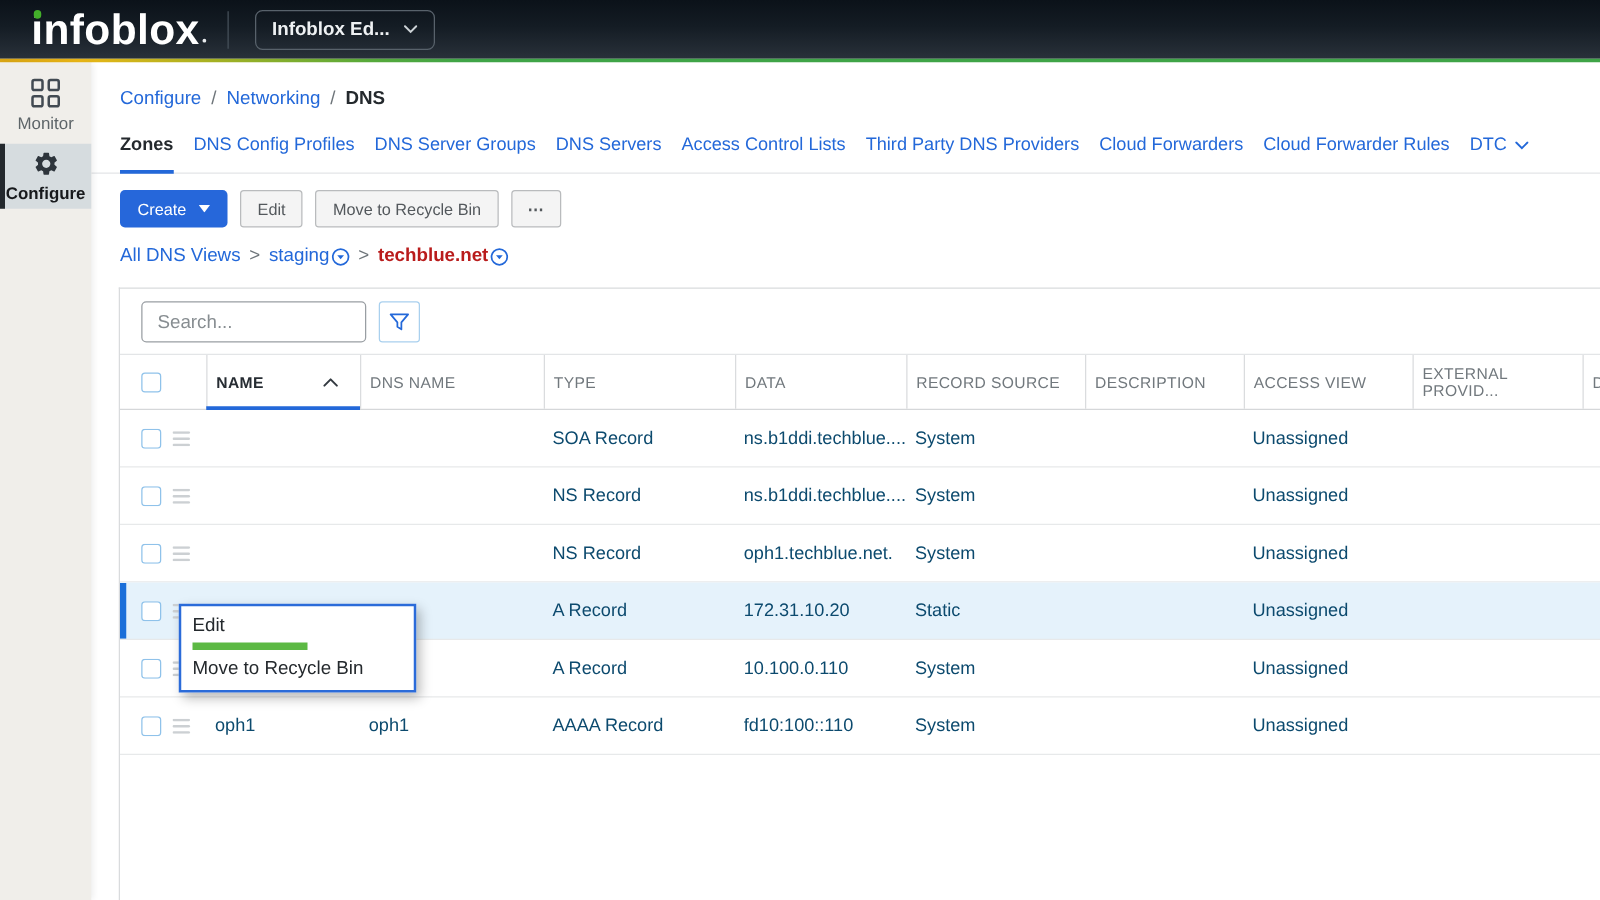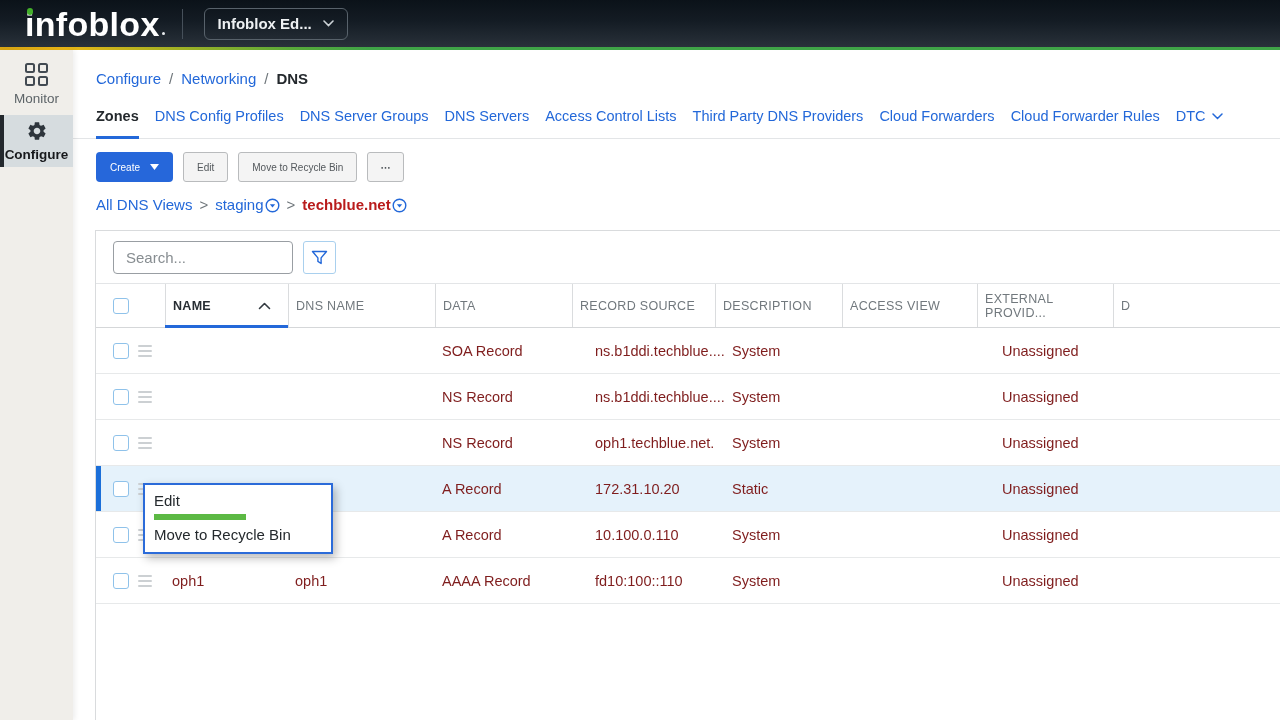--- a/index.html
+++ b/index.html
@@ -39,21 +39,21 @@
   
   .tabs{position:absolute;left:0;right:0;top:58px;padding-left:23px;display:flex;gap:16px;
         border-bottom:1px solid #e3e5e7;height:30px;box-sizing:content-box;}
   .tab{position:relative;font-size:14.5px;color:#2368d9;cursor:pointer;white-space:nowrap;display:flex;align-items:flex-start;gap:6px;}
   .tab.active{color:#24292d;font-weight:700;}
   .tab.active::after{content:"";position:absolute;left:0;right:0;bottom:-1px;height:3px;background:#2368d9;}
   .tab svg{margin-top:5px;}
 
   
   .toolbar{position:absolute;left:23px;top:102px;display:flex;gap:10px;}
-  .btn{height:30px;font-family:inherit;font-size:10px;display:flex;align-items:center;cursor:pointer;box-sizing:border-box;}
+  .btn{height:30px;font-family:inherit;font-size:13px;display:flex;align-items:center;cursor:pointer;box-sizing:border-box;}
   .btn-primary{background:#2667da;color:#fff;border:none;border-radius:4px;padding:0 14px;gap:10px;}
   .btn-gray{background:#f4f4f4;border:1px solid #b9bbbd;border-radius:3px;color:#53585c;padding:0 13px;}
   .btn-more{padding:0 12px;font-weight:700;letter-spacing:1px;}
 
   
   .view-path{position:absolute;left:23px;top:146px;font-size:15px;display:flex;align-items:center;gap:7px;}
   .vp-link{color:#2368d9;cursor:pointer;display:flex;align-items:center;}
   .vp-sep{color:#6e757a;}
   .vp-zone{color:#b91c1c;font-weight:700;display:flex;align-items:center;}
   .vp-icon{margin-left:1px;position:relative;top:1px;}
@@ -83,21 +83,21 @@
   .c-access{width:135px;}
   .c-ext{width:136px;}
   .c-last{flex:1;width:auto;overflow:hidden;}
   .hc.c-name{color:#272d33;font-weight:700;justify-content:space-between;padding-right:17px;}
   .hc.c-name::after{content:"";position:absolute;left:-1px;right:0;bottom:-1px;height:3px;background:#2368d9;}
 
   .checkbox{width:16px;height:16px;box-sizing:border-box;border:1.5px solid #8fc2ea;border-radius:3px;background:#fff;display:inline-block;cursor:pointer;}
   .ham{display:flex;flex-direction:column;gap:3px;width:14px;cursor:grab;}
   .ham i{display:block;height:2px;background:#ccd0d3;border-radius:1px;}
 
-  .tbody .row{display:flex;align-items:center;height:45px;border-bottom:1px solid #e7e9ea;font-size:14.5px;color:#7f1d1d;cursor:pointer;}
+  .tbody .row{display:flex;align-items:center;height:45px;border-bottom:1px solid #e7e9ea;font-size:14.5px;color:#0c4a6e;cursor:pointer;}
   .row .cell{flex:none;box-sizing:border-box;padding-left:7px;display:flex;align-items:center;overflow:hidden;white-space:nowrap;}
   .row .c-check{padding-left:17px;}
   .row .c-menu{padding-left:0;}
   .row.sel{background:#e5f2fb;box-shadow:inset 5px 0 0 #1b6fd9;}
 
   
   .ctx-menu{position:absolute;left:143px;top:483px;width:190px;box-sizing:border-box;background:#fff;
             border:2px solid #2b6bd9;box-shadow:3px 4px 9px rgba(0,0,0,.28);z-index:50;padding:3px 0 5px;}
   .cm-item{font-size:15px;color:#24292d;padding:3px 9px;cursor:pointer;line-height:19px;}
   .cm-bar{height:6px;width:92px;background:#5cb944;margin:1px 0 2px 9px;}
@@ -234,20 +234,23 @@
           <div class="hc c-menu nb"></div>
           <div class="hc c-name">
             <span>NAME</span>
             <svg width="13" height="8" viewBox="0 0 13 8">
                 <polyline points="1.5,6.5 6.5,1.5 11.5,6.5" fill="none" stroke="#333a41" stroke-width="1.6" stroke-linecap="round" stroke-linejoin="round"></polyline>
               </svg>
           </div>
           <div class="hc c-dns">
               <span>DNS NAME</span>
             </div>
+          <div class="hc c-type">
+              <span>TYPE</span>
+            </div>
           <div class="hc c-data">
               <span>DATA</span>
             </div>
           <div class="hc c-src">
               <span>RECORD SOURCE</span>
             </div>
           <div class="hc c-desc">
               <span>DESCRIPTION</span>
             </div>
           <div class="hc c-access">

